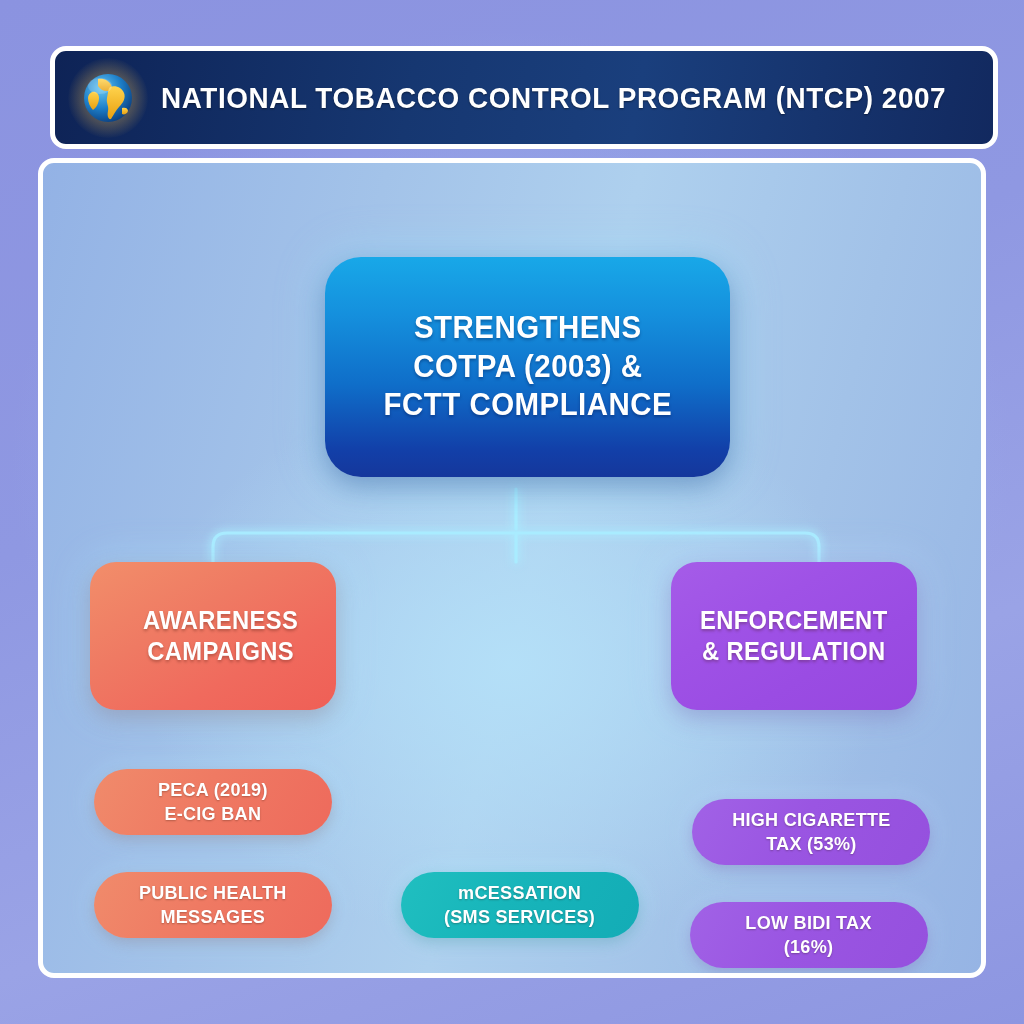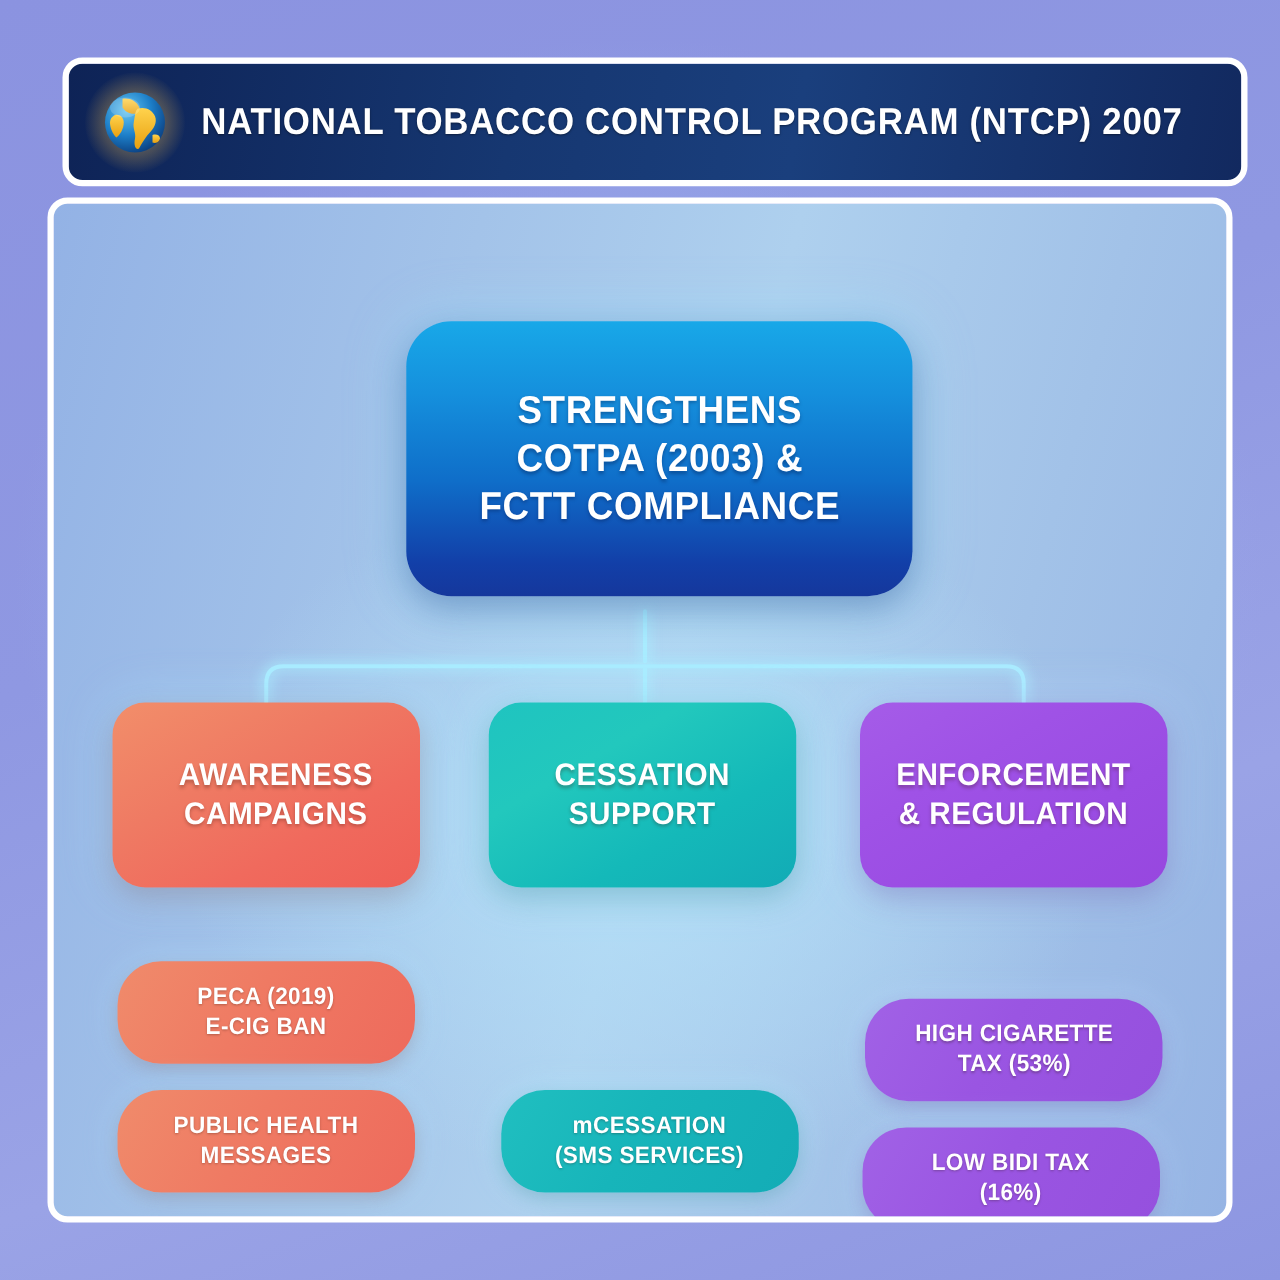--- a/index.html
+++ b/index.html
@@ -118,27 +118,27 @@
     background:linear-gradient(150deg,#f28e6a 0%, #ef7a63 38%, #f06a5d 68%, #ef5f56 100%);
     box-shadow:0 8px 22px rgba(120,60,60,.25), 0 0 34px 6px rgba(170,225,255,.45);
     padding-left:16px;
   }
   .branch-2 {
     left:348px;
     background:linear-gradient(150deg,#1fc4c0 0%, #22c8bd 32%, #14b9b9 66%, #12abb6 100%);
     box-shadow:0 8px 22px rgba(20,100,110,.25), 0 0 34px 6px rgba(170,235,255,.45);
   }
   .branch-3 {
-    left:645px;
+    left:628px;
     background:linear-gradient(150deg,#a55ce8 0%, #9f52e6 34%, #9a4ce3 66%, #9747df 100%);
     box-shadow:0 8px 22px rgba(80,40,130,.25), 0 0 34px 6px rgba(185,215,255,.45);
   }
 
   .pill {
-    width:238px; height:82px;
+    width:238px; height:66px;
     border-radius:35px;
     font-size:19px;
     letter-spacing:.3px;
     text-shadow:0 1px 2px rgba(40,20,10,.3);
   }
   .pill-row-1 { top:606px; }
   .pill-row-2 { top:709px; }
 
   .pill-c1 { left:51px; background:linear-gradient(120deg,#f08b6b 0%, #ef7a63 45%, #ee6a5c 100%);
              box-shadow:0 5px 14px rgba(120,60,60,.22), 0 0 22px 4px rgba(175,225,255,.4); }
@@ -210,26 +210,20 @@
       </div>
     </div>
 
     <div class="node branch branch-1">
       <div class="label">
         <div>AWARENESS</div>
         <div>CAMPAIGNS</div>
       </div>
     </div>
 
-    <div class="node branch branch-2">
-      <div class="label">
-        <div>CESSATION</div>
-        <div>SUPPORT</div>
-      </div>
-    </div>
 
     <div class="node branch branch-3">
       <div class="label">
         <div>ENFORCEMENT</div>
         <div>&amp; REGULATION</div>
       </div>
     </div>
 
     <div class="node pill pill-c1 pill-row-1">
       <div class="label">

